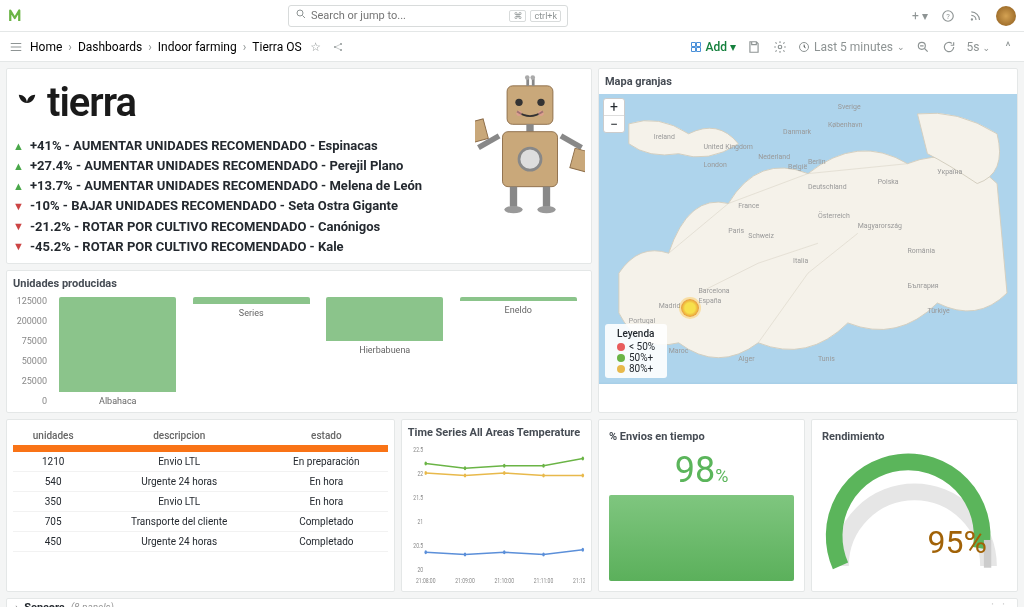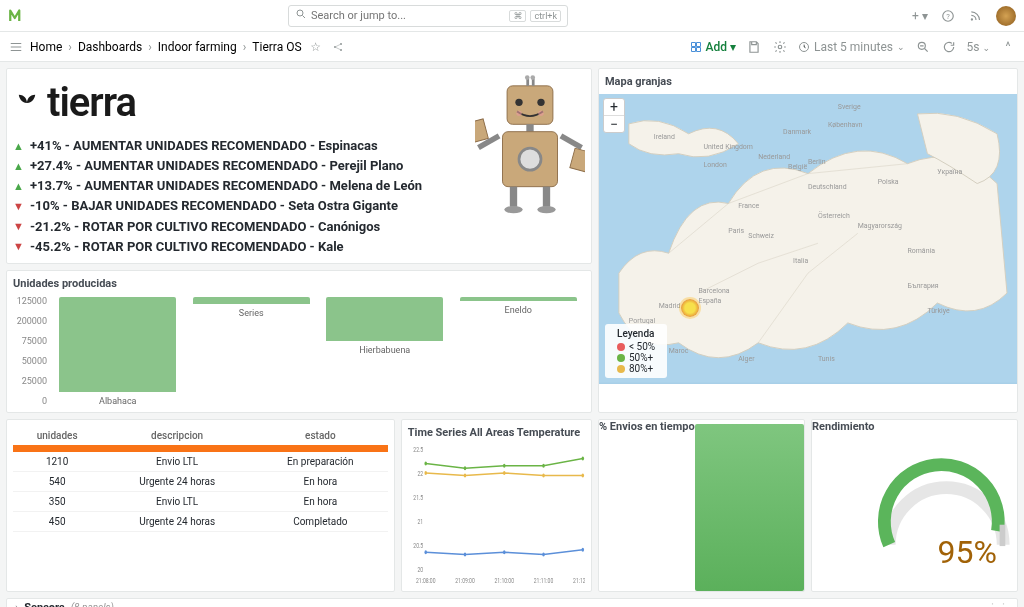--- a/index.html
+++ b/index.html
@@ -46,21 +46,21 @@
 .bar-col{flex:1;display:flex;flex-direction:column;align-items:center;gap:2px}
 .bar{width:88%;background:#8bc48b;border-radius:2px 2px 0 0}
 .bar-label{font-size:9px;color:#666;margin-top:2px}
 .p-orders{grid-column:1/3;grid-row:3}
 .tbl{width:100%;border-collapse:collapse;font-size:10px}
 .tbl th{font-weight:500;color:#666;padding:4px;text-align:center;border-bottom:7px solid #f97316}
 .tbl td{padding:4px;text-align:center;border-bottom:1px solid #f2f2f2}
 .p-ts{grid-column:3/4;grid-row:3}
 .ts-chart{position:relative;height:140px}
 .p-ship{grid-column:4;grid-row:3;display:flex;gap:6px;padding:0;border:none;background:transparent}
-.p-ship .subpanel{flex:1;background:#fff;border:1px solid #e4e7e7;border-radius:2px;padding:0;display:flex;flex-direction:row}
+.p-ship .subpanel{flex:1;background:#fff;border:1px solid #e4e7e7;border-radius:2px;padding:10px;display:flex;flex-direction:column}
 .bigpct{font-size:36px;font-weight:400;color:#5bb55b;text-align:center}
 .bigpct .pct{font-size:18px}
 .bar-green{flex:1;background:linear-gradient(#7fc67f,#5bb05b);border-radius:2px;margin-top:4px}
 .gauge-wrap{flex:1;position:relative;display:flex;align-items:center;justify-content:center}
 .gauge-lbl{position:absolute;font-size:32px;color:#a16207;right:20px;bottom:20px}
 .collapsed-row{grid-column:1/5;background:#fff;border:1px solid #e4e7e7;border-radius:2px;padding:2px 8px;display:flex;align-items:center;gap:6px;font-size:11px;height:20px}
 .collapsed-row .cnt{color:#999;font-style:italic;font-size:10px}
 .chev{color:#888}
 .handle{margin-left:auto;color:#ccc;cursor:move}
 </style>
@@ -346,20 +346,25 @@
             <td>540</td>
             <td>Urgente 24 horas</td>
             <td>En hora</td>
           </tr>
           <tr>
             <td>350</td>
             <td>Envio LTL</td>
             <td>En hora</td>
           </tr>
           <tr>
+            <td>705</td>
+            <td>Transporte del cliente</td>
+            <td>Completado</td>
+          </tr>
+          <tr>
             <td>450</td>
             <td>Urgente 24 horas</td>
             <td>Completado</td>
           </tr>
         </tbody>
     </table>
   </div>
 
   <div class="panel p-ts">
     <div class="panel-title">Time Series All Areas Temperature</div>
@@ -394,20 +399,21 @@
           <circle cx="152" cy="107.19999999999993" r="2" fill="#5b8fd9"></circle>
           <circle cx="214" cy="109.59999999999997" r="2" fill="#5b8fd9"></circle>
           <circle cx="276" cy="104.80000000000007" r="2" fill="#5b8fd9"></circle>
         </svg>
     </div>
   </div>
 
   <div class="p-ship">
     <div class="subpanel">
       <div class="panel-title">% Envios en tiempo</div>
+      <div class="bigpct"><span>98</span><span class="pct">%</span></div>
       <div class="bar-green"></div>
     </div>
     <div class="subpanel">
       <div class="panel-title">Rendimiento</div>
       <div class="gauge-wrap">
         <svg viewBox="0 0 200 130" width="100%" height="100%">
           <path d="M20 120 A80 80 0 1 1 180 120" stroke="#e6e6e6" stroke-width="18" fill="none"></path>
           <path d="M20 120 A80 80 0 1 1 172 101" stroke="#5bb55b" stroke-width="18" fill="none" stroke-linecap="butt"></path>
           <rect x="175" y="92" width="8" height="30" fill="#ccc"></rect>
         </svg>

